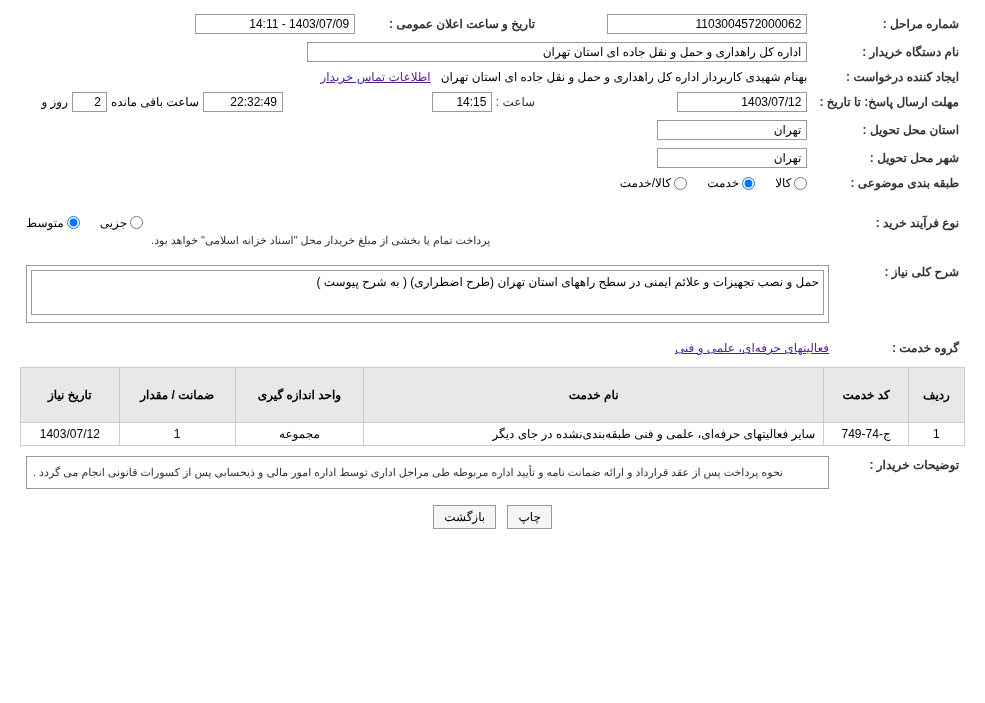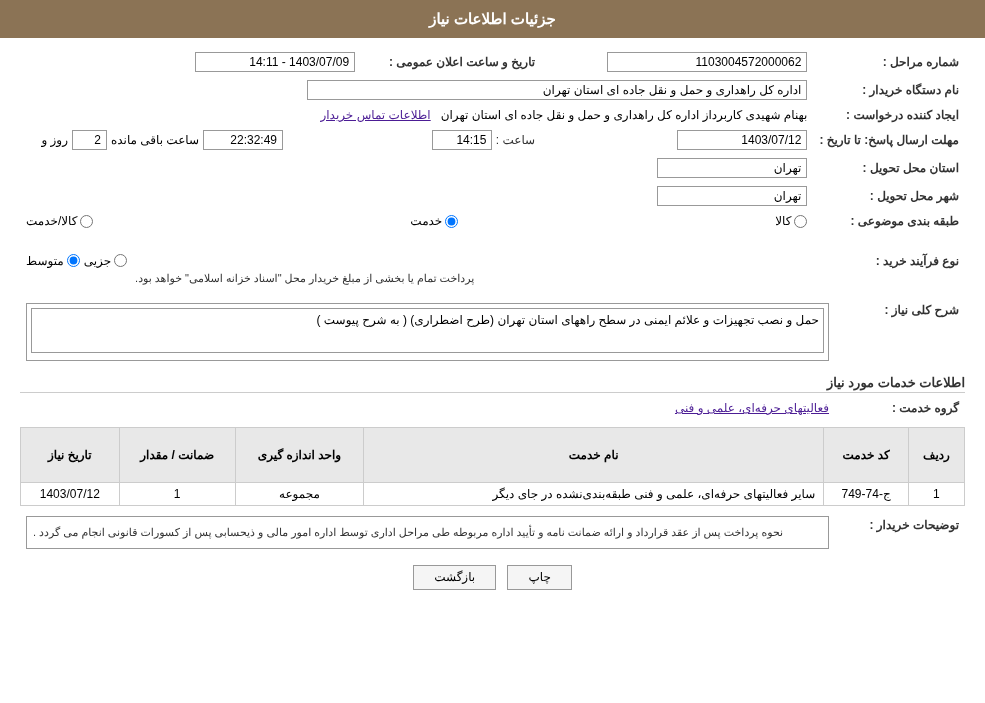--- a/index.html
+++ b/index.html
@@ -64,23 +64,23 @@
       border-bottom: 1px solid #ccc;
       padding-bottom: 2px;
     }
     .blue-link {
       color: #4c1d95;
       text-decoration: underline;
       cursor: pointer;
     }
     .radio-group {
       display: flex;
-      gap: 4px;
+      gap: 20px;
       align-items: center;
-      justify-content: space-between;
+      justify-content: flex-end;
       flex-direction: row-reverse;
     }
     .radio-item {
       display: flex;
       align-items: center;
       gap: 3px;
     }
     .radio-item input { cursor: pointer; }
     .khrid-note {
       font-size: 11px;
@@ -116,22 +116,22 @@
       font-size: 12px;
     }
     .services-table td.text-right { text-align: right; padding-left: 28px; }
     .btn-row {
       text-align: center;
       margin: 12px 0 8px 0;
     }
     .btn {
       border: 1px solid #999;
       background: #f5f5f5;
-      padding: 4px 20px;
-      font-family: Liberation Serif, serif;
+      padding: 4px 10px;
+      font-family: Liberation Sans, sans-serif;
       font-size: 12px;
       cursor: pointer;
       margin: 0 4px;
     }
     .inline-label {
       color: #333;
       white-space: nowrap;
     }
     .flex-right {
       display: flex;
@@ -153,23 +153,20 @@
       text-align: left;
       line-height: 1.7;
       color: #333;
     }
   </style>
 </head>
 <body>
 
 <div class="page-wrapper">
 
-  <div class="header-bar">
-    <span>جزئیات اطلاعات نیاز</span>
-  </div>
 
   <div class="content">
 
     <table class="form-table">
 
       <tbody>
           <tr>
         <td class="label-cell">شماره مراحل :</td>
         <td class="value-cell">
           <input class="input-box input-medium" type="text" value="1103004572000062" style="width: 200px;">
@@ -283,21 +280,20 @@
         <td class="label-cell" style="vertical-align:top; padding-top:6px;">شرح کلی نیاز :</td>
         <td>
           <div class="sharhbox-wrapper">
             <textarea class="textarea-box" rows="2" style="width: 100%; min-height: 45px;">حمل و نصب تجهیزات و علائم ایمنی در سطح راههای استان تهران (طرح اضطراری) ( به شرح پیوست )</textarea>
           </div>
         </td>
       </tr>
     </tbody>
       </table>
 
-    <div class="section-title">اطلاعات خدمات مورد نیاز</div>
 
     <table class="form-table">
       <tbody>
           <tr>
         <td class="label-cell">گروه خدمت :</td>
         <td>
           <span class="blue-link">فعالیتهای حرفه‌ای، علمی و فنی</span>
         </td>
       </tr>
     </tbody>

